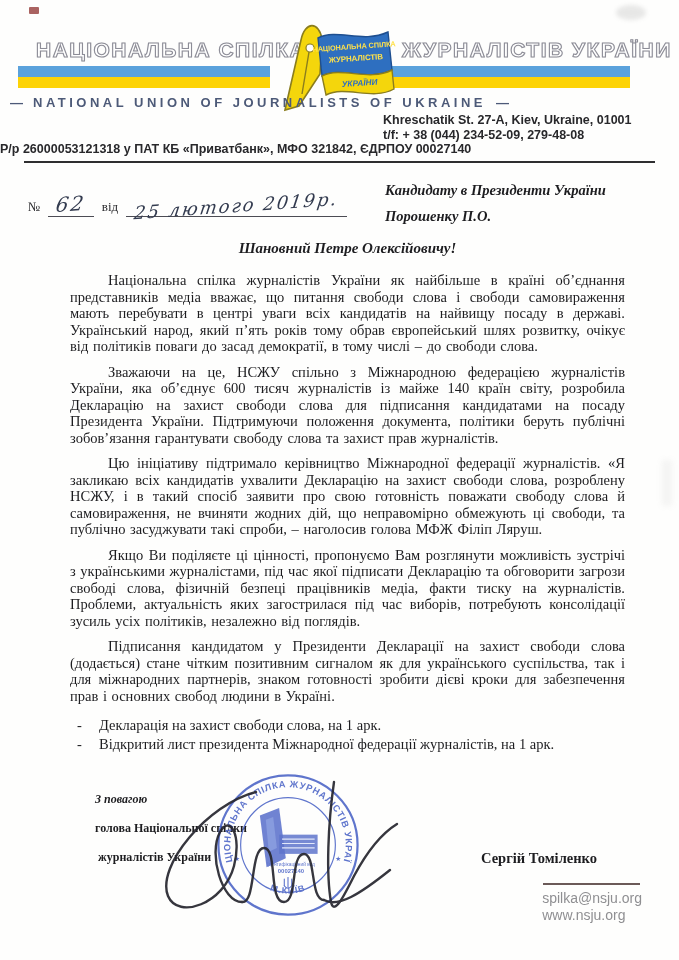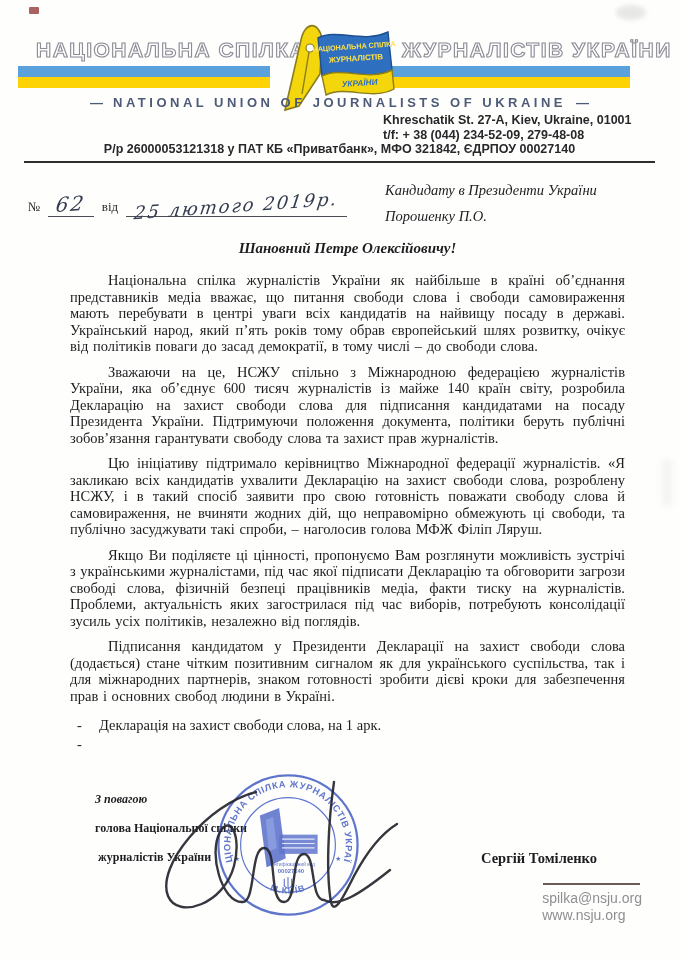--- a/index.html
+++ b/index.html
@@ -17,39 +17,39 @@
   }
   .org-left{left:36px; width:235px; text-align:center;}
   .org-right{left:402px; width:262px; text-align:center;}
   .stripe{position:absolute; top:66px; height:22px;}
   .stripe .blue{height:11px; background:#5ba2dc;}
   .stripe .yellow{height:11px; background:#fdd306;}
   .stripe-left{left:18px; width:252px;}
   .stripe-right{left:390px; width:240px;}
   .logo{position:absolute; left:261px; top:8px; width:142px; height:110px;}
   .english-line{
-    position:absolute; left:0; top:95px; width:100%; text-align:center;
+    position:absolute; left:0; top:95px; width:100%; text-align:left;
     font-family:"Liberation Sans",sans-serif; font-size:13px; font-weight:bold;
     letter-spacing:3.5px; color:#4d5a78; white-space:nowrap;
   }
   .english-line .dash{letter-spacing:0; margin:0 10px;}
   .addr{
     position:absolute; top:113px;
     font-family:"Liberation Sans",sans-serif; font-size:12.5px; line-height:15px;
     color:#28282b; font-weight:bold;
   }
   .addr-ua{left:40px; width:255px; text-align:center;}
   .addr-en{left:383px; width:275px; text-align:left;}
   .bank-line{
-    position:absolute; left:0; top:142px; width:100%; text-align:center;
+    position:absolute; left:0; top:142px; width:100%; text-align:left;
     font-family:"Liberation Sans",sans-serif; font-size:12.5px; font-weight:bold; color:#28282b;
   }
   .header-rule{position:absolute; left:24px; right:24px; top:161px; border-top:2px solid #2e2e30;}
   
-  .addressee{position:absolute; left:385px; top:177px; font-size:14.5px; font-weight:normal; font-style:italic; line-height:26px;}
+  .addressee{position:absolute; left:385px; top:177px; font-size:14.5px; font-weight:bold; font-style:italic; line-height:26px;}
   .ref-line{position:absolute; left:28px; top:192px; display:flex; align-items:flex-end; font-size:13px; color:#2c2c2f;}
   .ref-label{padding-bottom:2px;}
   .uline{border-bottom:1.6px solid #4c4c54; padding:0 8px; margin:0 8px; display:inline-block;}
   .hand{
     display:inline-block; font-family:"DejaVu Serif",serif; font-style:italic;
     color:#333b4f; transform:rotate(-4deg) skewX(-12deg); letter-spacing:2px; white-space:nowrap;
   }
   .hand-number{font-size:20px;}
   .hand-date{font-size:18px;}
   
@@ -145,20 +145,21 @@
     <p>Якщо Ви поділяєте ці цінності, пропонуємо Вам розглянути можливість зустрічі з українськими журналістами, під час якої підписати Декларацію та обговорити загрози свободі слова, фізичній безпеці працівників медіа, факти тиску на журналістів. Проблеми, актуальність яких загострилася під час виборів, потребують консолідації зусиль усіх політиків, незалежно від поглядів.</p>
     <p>Підписання кандидатом у Президенти Декларації на захист свободи слова (додається) стане чітким позитивним сигналом як для українського суспільства, так і для міжнародних партнерів, знаком готовності зробити дієві кроки для забезпечення прав і основних свобод людини в Україні.</p>
 
     <div class="attachments">
       <div class="attachment-item">
         <span class="bullet">-</span>
         <span>Декларація на захист свободи слова, на 1 арк.</span>
       </div>
       <div class="attachment-item">
         <span class="bullet">-</span>
+        <span>Відкритий лист президента Міжнародної федерації журналістів, на 1 арк.</span>
       </div>
     </div>
   </div>
 
   <div class="closing-text regards">З повагою</div>
   <div class="closing-text title-line1">голова Національної спілки</div>
   <div class="closing-text title-line2">журналістів України</div>
   <div class="closing-text signer">Сергій Томіленко</div>
 
   <svg class="stamp" viewBox="0 0 200 200" xmlns="http://www.w3.org/2000/svg" xmlns:xlink="http://www.w3.org/1999/xlink">

